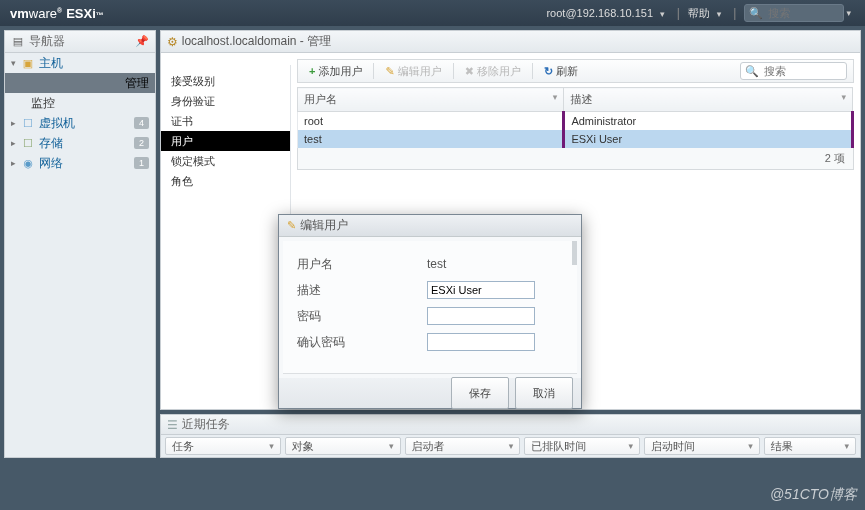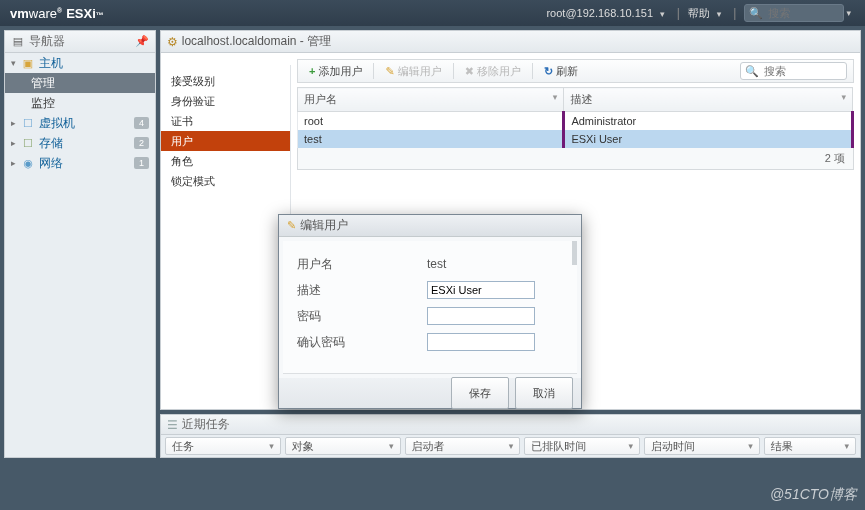--- a/index.html
+++ b/index.html
@@ -20,42 +20,42 @@
 
   
   .shell{display:flex;height:436px;padding:4px;gap:4px;}
   .nav{width:152px;background:#e9eef2;border:1px solid #c8ced3;display:flex;flex-direction:column;}
   .nav-hdr{height:22px;background:linear-gradient(#f3f6f8,#e4e9ed);border-bottom:1px solid #c8ced3;display:flex;align-items:center;padding:0 6px;color:#666;}
   .nav-hdr .pin{margin-left:auto;color:#c9a24a;font-size:11px;}
   .nav ul{list-style:none;margin:0;padding:0;}
   .nav li{height:20px;display:flex;align-items:center;padding:0 6px;cursor:pointer;}
   .nav .lvl1{color:#13629a;}
   .nav .lvl2{padding-left:26px;color:#333;}
-  .nav .lvl2.sel{background:#6e7a85;color:#ffffff;}
+  .nav .lvl2.sel{background:#6e7a85;color:#000000;justify-content:flex-end;}
   .nav .tw{width:10px;font-size:9px;color:#777;display:inline-block;}
   .nav .ic{width:14px;height:12px;margin-right:4px;display:inline-flex;align-items:center;justify-content:center;font-size:11px;}
   .ic-host{color:#d8a53a;}
   .ic-vm{color:#6fa8d4;}
   .ic-ds{color:#8aa66f;}
   .ic-net{color:#5a9bc9;}
   .badge{margin-left:auto;background:#aeb7bd;color:#fff;font-size:9px;padding:0 5px;border-radius:2px;line-height:12px;}
 
   .content{flex:1;display:flex;flex-direction:column;gap:4px;overflow:hidden;}
   .panel{background:#fff;border:1px solid #c8ced3;}
   .crumb{height:22px;background:linear-gradient(#f3f6f8,#e4e9ed);border-bottom:1px solid #c8ced3;display:flex;align-items:center;padding:0 6px;color:#555;}
   .crumb .ic{color:#b88a2b;margin-right:4px;}
   .panel1{flex:1;display:flex;flex-direction:column;}
   .tabs{display:flex;border-bottom:1px solid #c8ced3;background:#f7f9fa;padding-left:8px;}
   .tab{padding:5px 10px 4px;color:#555;cursor:pointer;border:1px solid transparent;border-bottom:none;margin-right:0px;font-size:11px;}
   .tab.act{background:#fff;border-color:#c8ced3;border-bottom:1px solid #fff;margin-bottom:-1px;color:#337ab7;}
 
   .inner{flex:1;display:flex;}
   .subnav{width:130px;border-right:1px solid #e0e4e8;padding:6px 0;}
   .subnav li{height:20px;padding:0 10px;display:flex;align-items:center;cursor:pointer;color:#333;font-size:11px;}
-  .subnav li.sel{background:#c2410c;color:#fff;}
+  .subnav li.sel{background:#000000;color:#fff;}
 
   .work{flex:1;padding:6px;display:flex;flex-direction:column;}
   .toolbar{height:24px;border:1px solid #d6dadd;background:linear-gradient(#fdfefe,#f0f3f5);display:flex;align-items:center;padding:0 6px;gap:4px;}
   .tbtn{display:flex;align-items:center;gap:3px;padding:2px 5px;border-radius:2px;cursor:pointer;font-size:11px;color:#4c4c4c;}
   .tbtn.dis{color:#b7b7b7;cursor:default;}
   .tsep{width:1px;height:16px;background:#d6dadd;margin:0 2px;}
   .toolbar .spc{flex:1;}
   .toolbar .srch{border:1px solid #c8ced3;border-radius:3px;height:18px;display:flex;align-items:center;padding:0 4px;background:#fff;}
   .toolbar .srch input{border:none;outline:none;font-size:11px;width:80px;}
   .ic-add{color:#3c9b3c;font-weight:bold;}
@@ -161,22 +161,22 @@
       <div class="crumb">
         <span class="ic">⚙</span>
         <span>localhost.localdomain - 管理</span>
       </div>
       <div class="inner">
         <ul class="subnav">
           <li>接受级别</li>
           <li>身份验证</li>
           <li>证书</li>
           <li class="sel">用户</li>
+          <li>锁定模式</li>
           <li>角色</li>
-          <li>锁定模式</li>
         </ul>
         <div class="work">
           <div class="toolbar">
             <div class="tbtn">
                 <span class="ic-add">+</span>
                 <span>添加用户</span>
               </div>
             <div class="tsep"></div>
             <div class="tbtn dis">
                 <span class="ic-edit">✎</span>

